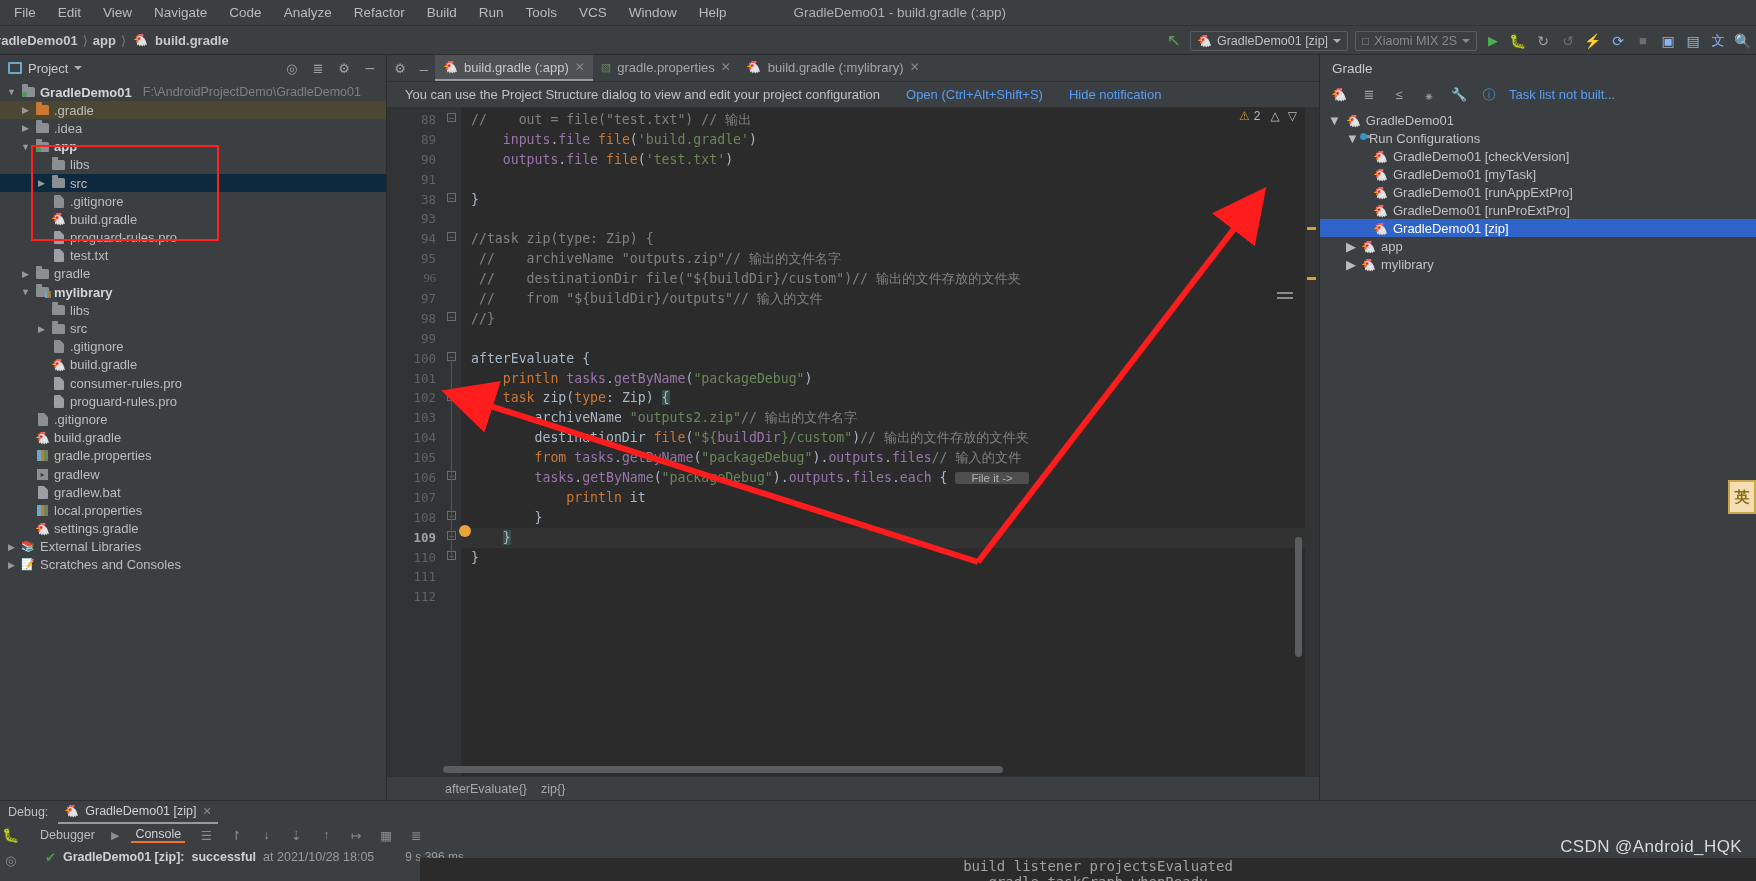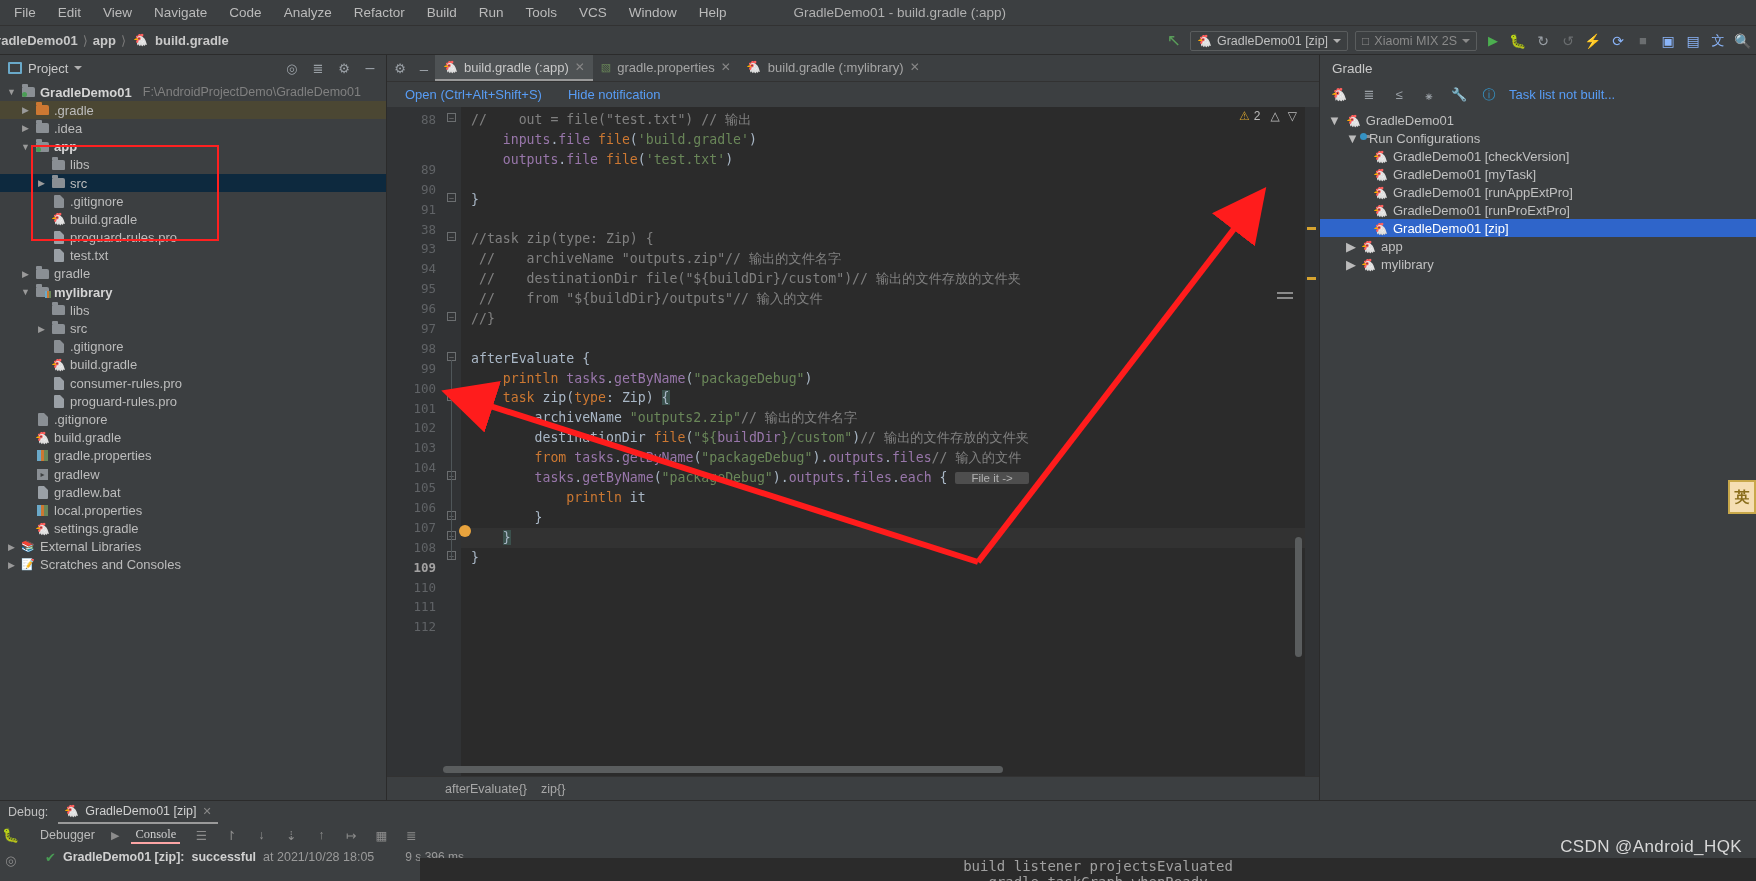--- a/index.html
+++ b/index.html
@@ -109,21 +109,21 @@
   .gr-row.sel .lbl{ color:#ffffff; }
   .gi0{padding-left:8px;} .gi1{padding-left:26px;} .gi2{padding-left:48px;}
 
   
   .bottom{ position:absolute; left:0; right:0; bottom:0; height:81px; background:#3c3f41;text-align:center; }
   .dbg-tabbar{ height:23px; display:flex; align-items:center; padding-left:8px; gap:10px; font-size:12.5px; color:#c0c0c0; border-top:1px solid #2b2b2b;}
   .dbg-tab{ display:flex; align-items:center; gap:6px; padding:0 6px; height:23px; border-bottom:2px solid #9a9a9a; color:#d0d0d0;}
   .tool-row{ height:24px; display:flex; align-items:center; gap:12px; padding-left:36px; font-size:12.5px; color:#bbb;}
   .tool-row .tbtn{ width:18px;height:18px;display:flex;align-items:center;justify-content:center;color:#8c8c8c;}
   .tool-row .tt{ padding:0 4px; }
-  .tool-row .tt.on{ border-bottom:2px solid #fca5a5; color:#d0d0d0;font-family:Liberation Serif, serif; }
+  .tool-row .tt.on{ border-bottom:2px solid #f97316; color:#d0d0d0; }
   .console-line{ height:20px; display:flex; align-items:center; gap:7px; padding-left:45px; font-size:12.5px;}
   .cs-ok{ color:#499c54; font-size:13px; }
   .cs-b{ font-weight:bold; color:#d0d0d0; }
   .cs-d{ color:#9a9a9a; }
   .cs-t{ margin-left:24px; color:#9a9a9a; font-size:12px;}
   .console-body{ position:absolute; left:420px; right:0; bottom:0; top:58px; background:#2b2b2b; overflow:hidden;
      font-family:"DejaVu Sans Mono", monospace; font-size:14px; color:#a0a0a0; padding-left:20px; line-height:16px;}
   .leftrail{ position:absolute; left:0; top:23px; width:22px; bottom:0; display:flex; flex-direction:column; align-items:center; gap:10px; padding-top:4px;}
   .watermark{ position:absolute; right:14px; bottom:24px; color:#d8d8d8; font-size:17px; letter-spacing:.4px;}
   .cnbadge{ position:absolute; right:0; top:480px; width:28px; height:34px; background:#f5deb3; border:2px solid #c8a84a;
@@ -420,35 +420,36 @@
           <span class="x">✕</span>
         </div>
         <div class="tab">
           <span class="f-eleph">🐔</span>
           <span>build.gradle (:mylibrary)</span>
           <span class="x">✕</span>
         </div>
       </div>
 
       <div class="notif">
+        <span>You can use the Project Structure dialog to view and edit your project configuration</span>
         <a href="#">Open (Ctrl+Alt+Shift+S)</a>
         <a href="#">Hide notification</a>
       </div>
 
       <div class="code-wrap">
         <div class="gutter" id="gutter">
             <div style="height: 19.9px;">88</div>
-            <div style="height: 19.9px; margin-top: 30px;">89</div>
+            <div style="height: 19.9px;">89</div>
             <div style="height: 19.9px;">90</div>
             <div style="height: 19.9px;">91</div>
             <div style="height: 19.9px;">38</div>
             <div style="height: 19.9px;">93</div>
             <div style="height: 19.9px;">94</div>
             <div style="height: 19.9px;">95</div>
-            <div style="height: 19.9px;">96</div>
+            <div style="height: 19.9px; font-family: Liberation Serif, serif;">96</div>
             <div style="height: 19.9px;">97</div>
             <div style="height: 19.9px;">98</div>
             <div style="height: 19.9px;">99</div>
             <div style="height: 19.9px;">100</div>
             <div style="height: 19.9px;">101</div>
             <div style="height: 19.9px;">102</div>
             <div style="height: 19.9px;">103</div>
             <div style="height: 19.9px;">104</div>
             <div style="height: 19.9px;">105</div>
             <div style="height: 19.9px;">106</div>

